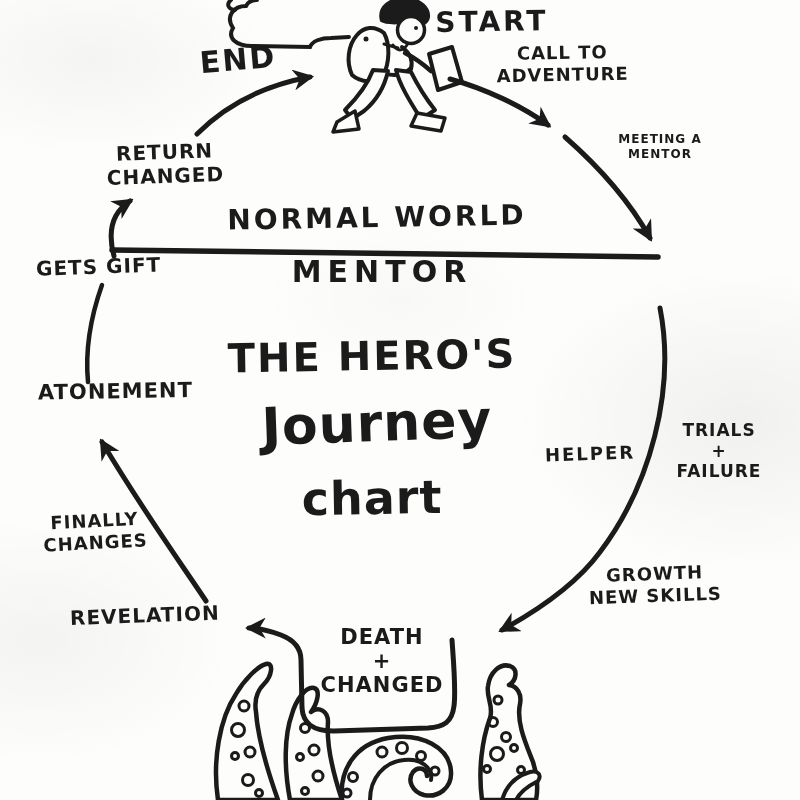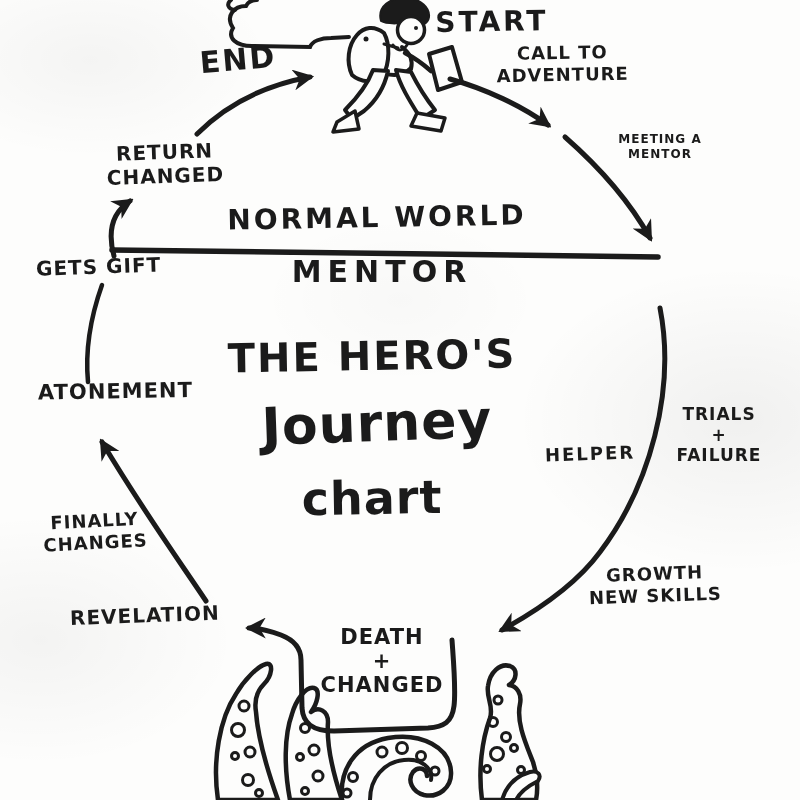--- a/index.html
+++ b/index.html
@@ -123,21 +123,21 @@
 CHANGED</div>
 
   <div class="lbl left" style="left:36px;top:254px;width:160px;font-size:20px;transform:rotate(-2deg);">GETS GIFT</div>
 
   <div class="lbl t1" style="left:212px;top:332px;width:320px;transform:rotate(-1deg);">THE HERO'S</div>
   <div class="lbl t2" style="left:227px;top:392px;width:300px;transform:rotate(-2deg);">Journey</div>
   <div class="lbl t3" style="left:247px;top:470px;width:250px;transform:rotate(-1deg);">chart</div>
 
   <div class="lbl" style="left:530px;top:443px;width:120px;font-size:18px;letter-spacing:2px;transform:rotate(-2deg);">HELPER</div>
 
-  <div class="lbl" style="left:660px;top:404px;width:118px;font-size:17px;">TRIALS
+  <div class="lbl" style="left:660px;top:420px;width:118px;font-size:17px;">TRIALS
 +
 FAILURE</div>
 
   <div class="lbl" style="left:565px;top:563px;width:180px;font-size:18px;transform:rotate(-2deg);">GROWTH
 NEW SKILLS</div>
 
   <div class="lbl" style="left:312px;top:625px;width:140px;font-size:21px;line-height:1.15;">DEATH
 +
 CHANGED</div>
 

